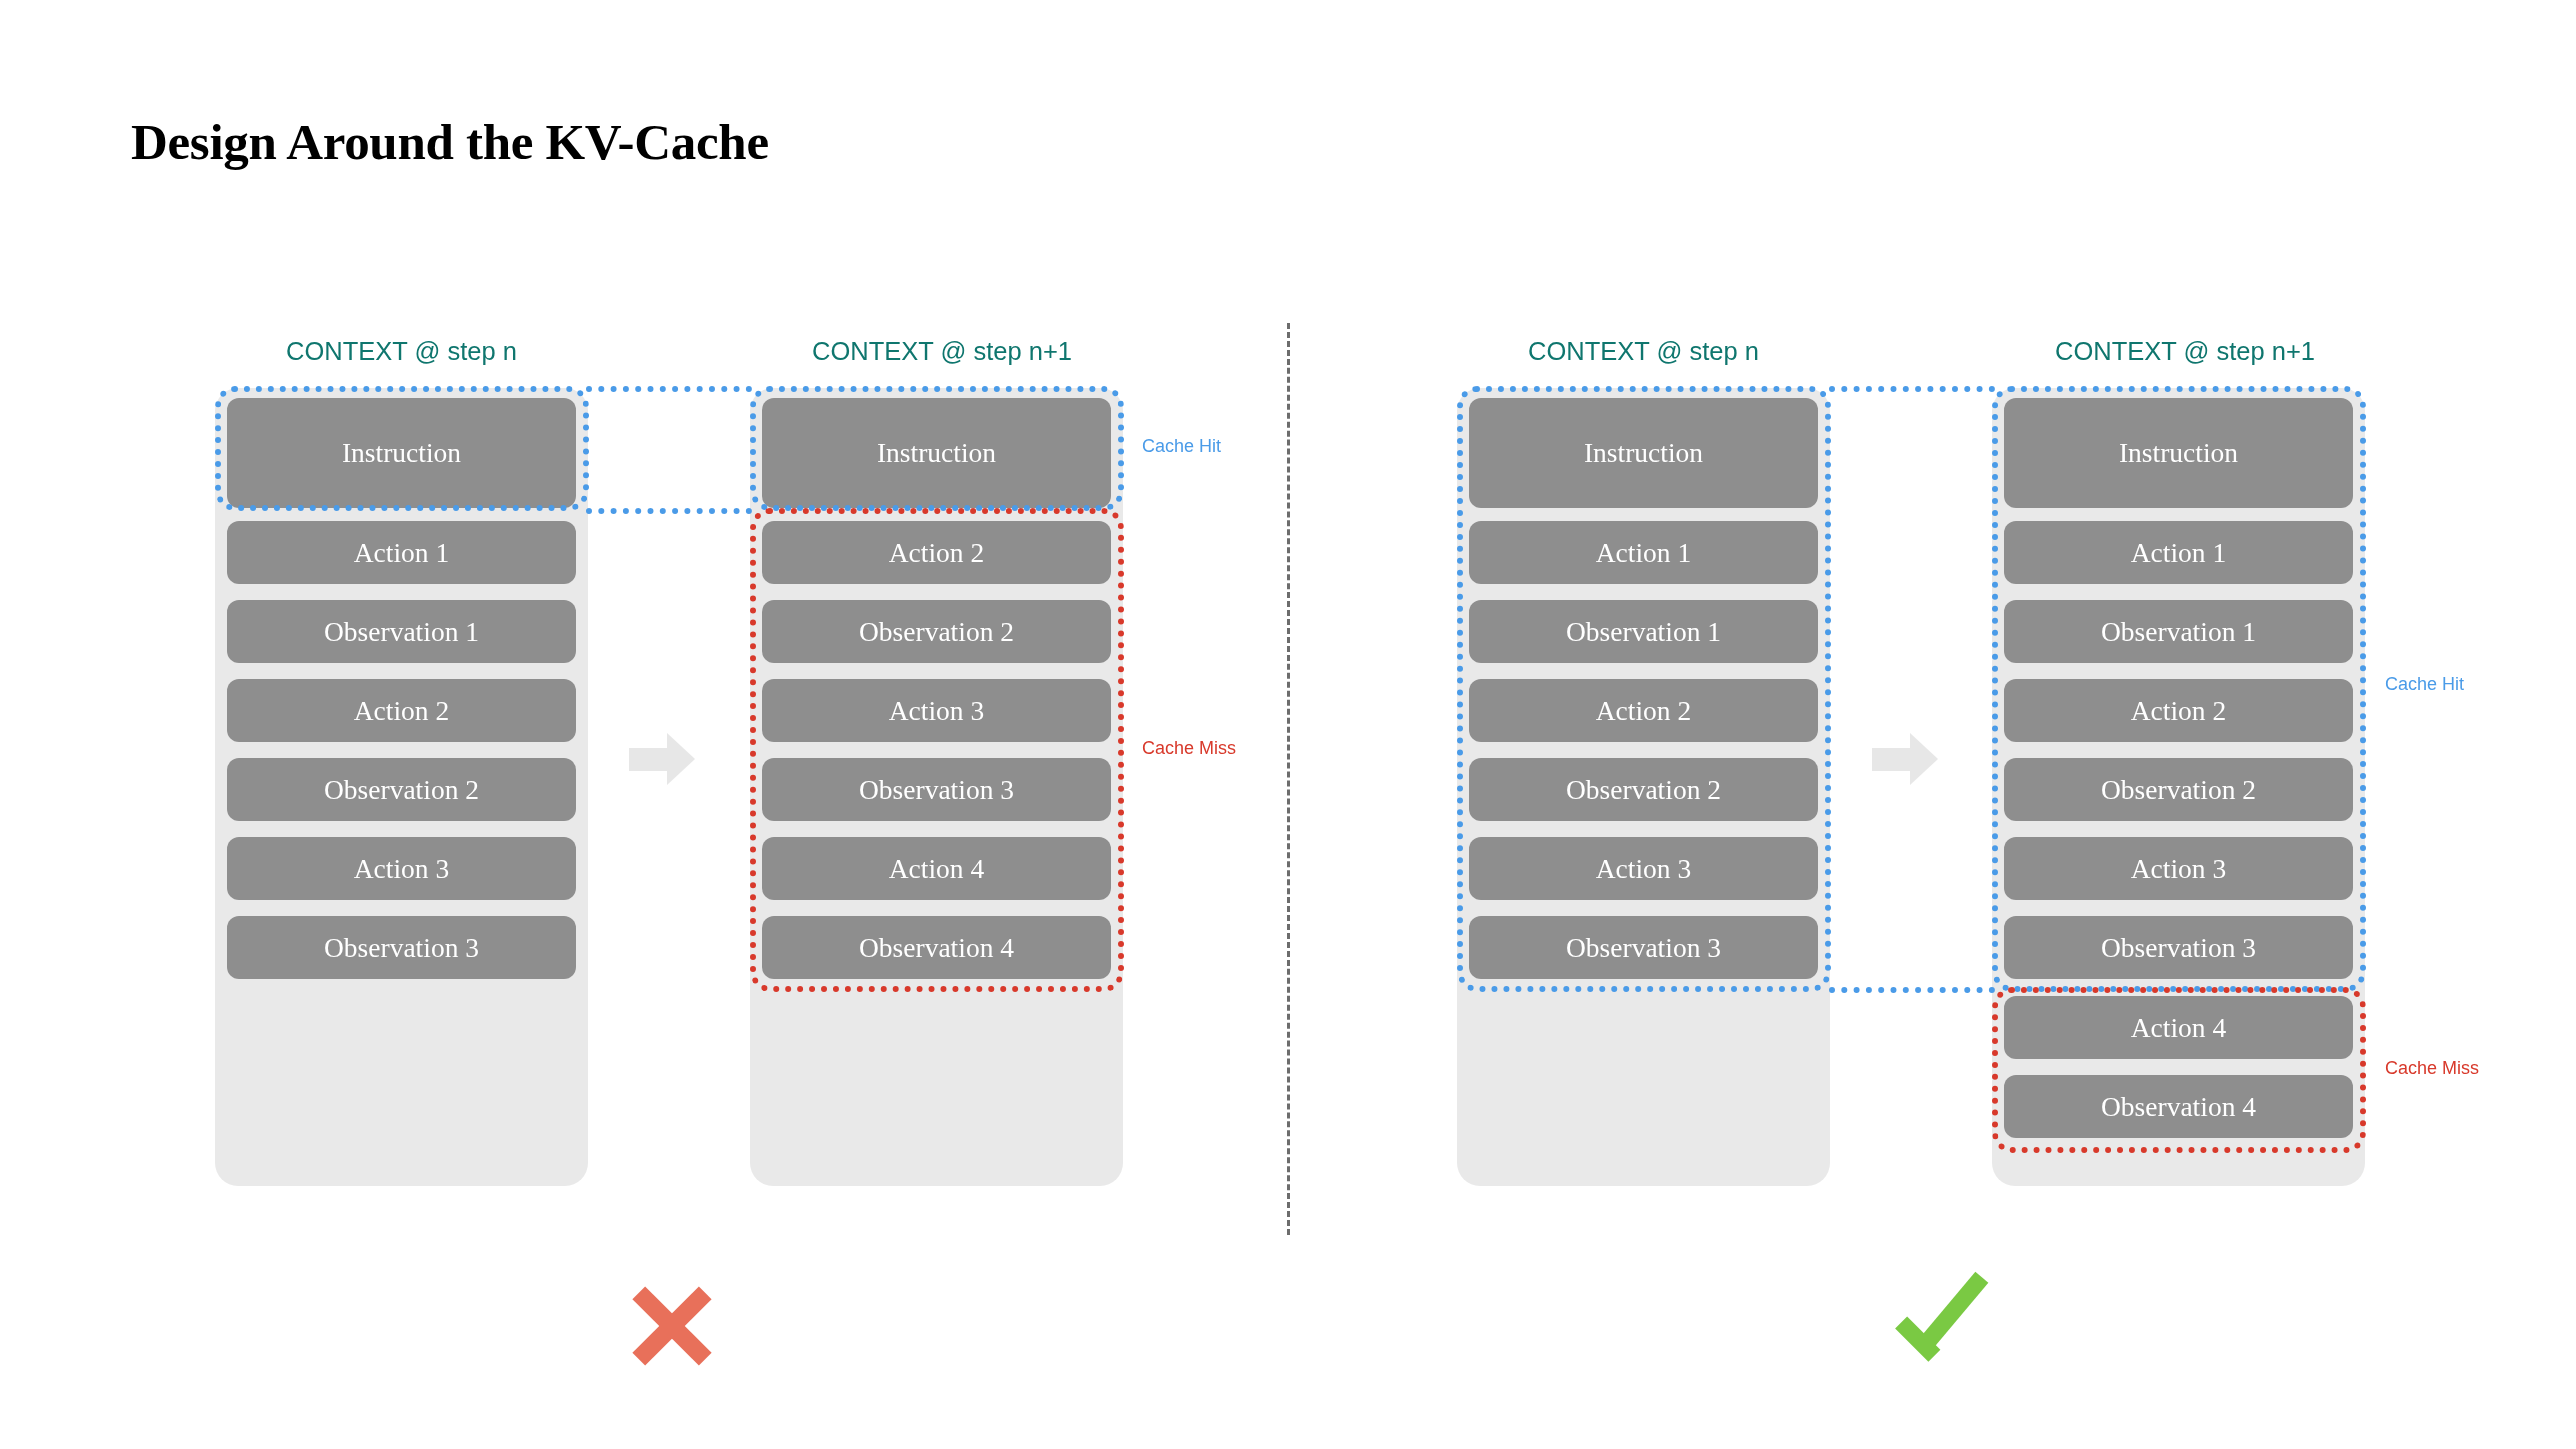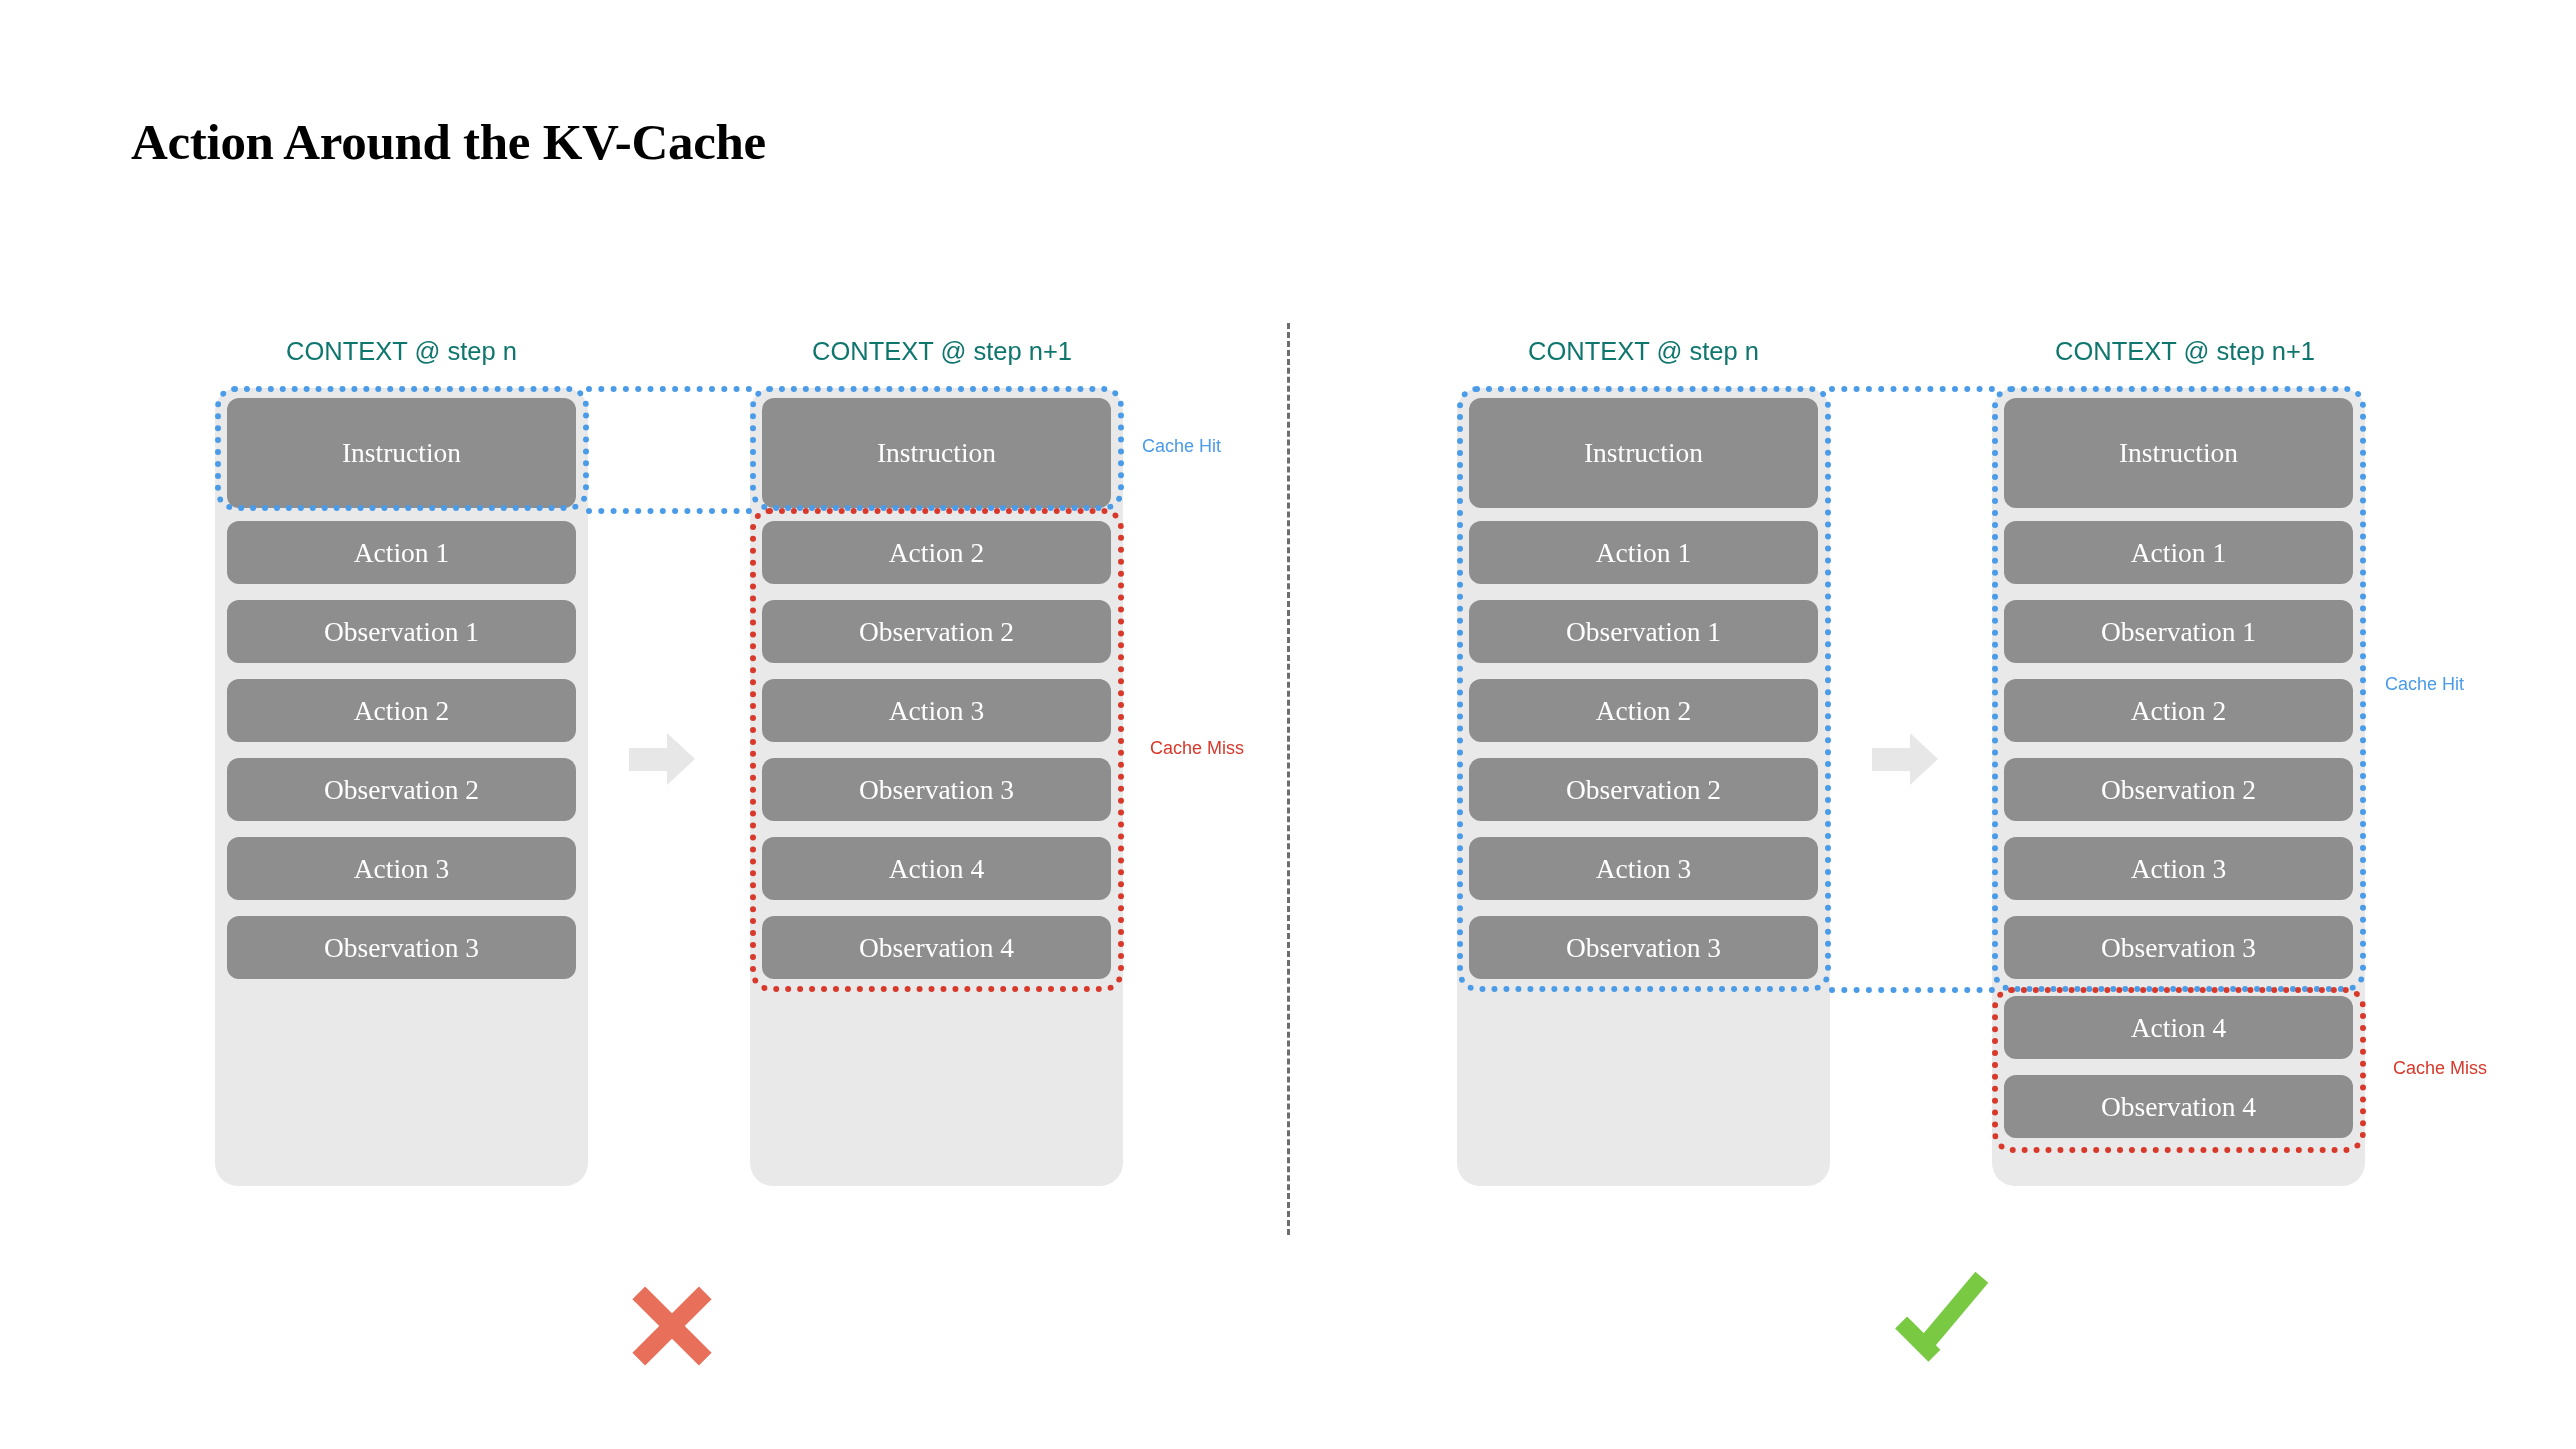--- a/index.html
+++ b/index.html
@@ -85,21 +85,21 @@
   .connector.blue { border-top: 6px dotted #4a9be8; }
 
   
   .cache-label {
     position: absolute;
     font-family: Liberation Sans, sans-serif;
     font-size: 18px;
     white-space: nowrap;
   }
   .cache-label.hit  { color: #4a9be8; }
-  .cache-label.miss { color: #d8392b; margin-left: 8px; }
+  .cache-label.miss { color: #d8392b; }
 
   
   .block-arrow { position: absolute; }
   .block-arrow .shaft {
     position: absolute;
     left: 0; top: 14.8px;
     width: 40px; height: 23px;
     background: #e7e7e7;
   }
   .block-arrow .head {
@@ -141,21 +141,21 @@
   .verdict.check i.long {
     left: 31px; top: 58px;
     width: 84px; height: 17.4px;
     transform: rotate(-50deg);
     transform-origin: left center;
   }
 </style>
 </head>
 <body>
 
-<div id="page-title">Action Around the KV-Cache</div>
+<div id="page-title">Design Around the KV-Cache</div>
 
 <div id="center-divider"></div>
 
 <div class="scenario">
 
   <div class="col-header" style="left:227px; top:337px; width:349px;">CONTEXT @ step n</div>
   <div class="col-header" style="left:761px; top:337px; width:362px;">CONTEXT @ step n+1</div>
 
   <div class="context-panel" style="left:215px; top:388px; width:373px; height:798px;"></div>
 

